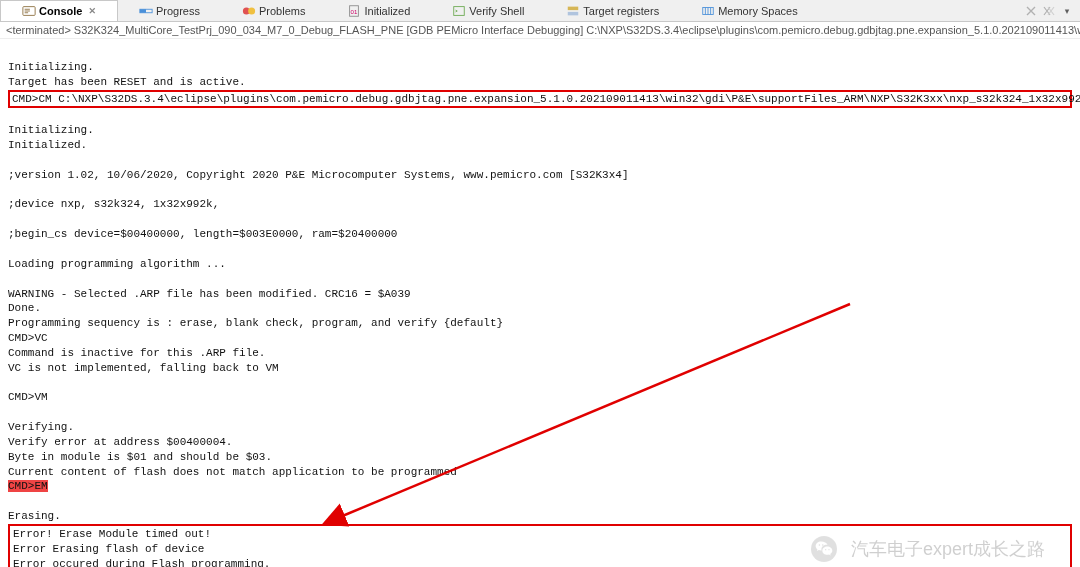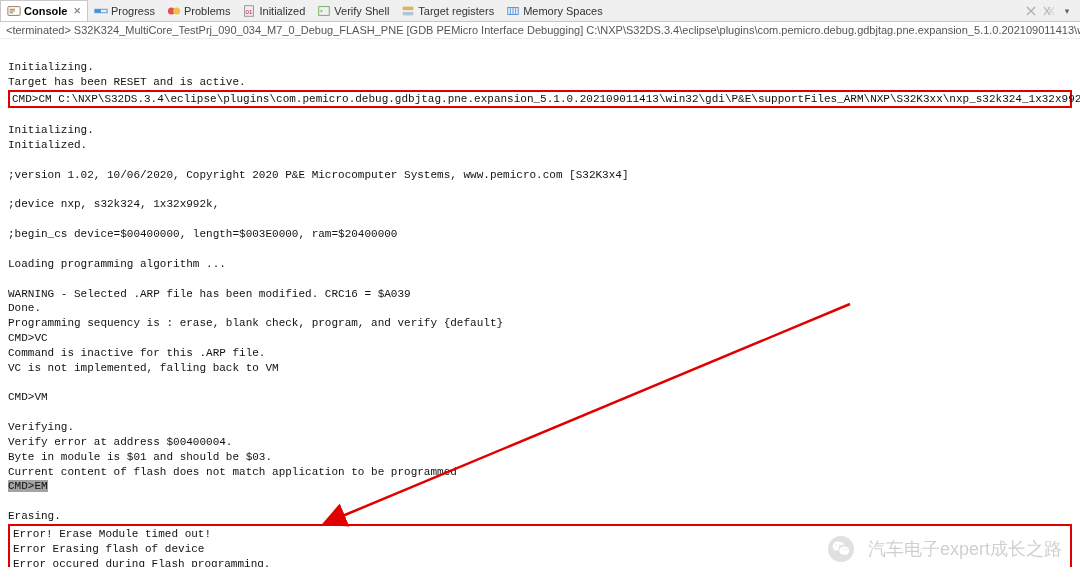--- a/index.html
+++ b/index.html
@@ -20,21 +20,21 @@
     background: #f0f0f0;
     border-bottom: 1px solid #c8c8c8;
     height: 22px;
     font-size: 11px;
     position: relative;
   }
   .tab {
     display: flex;
     align-items: center;
     gap: 3px;
-    padding: 2px 6px;
+    padding: 2px 21px;
     white-space: nowrap;
     color: #333;
     cursor: default;
     height: 100%;
   }
   .tab.active {
     background: #fff;
     border-top: 1px solid #c8c8c8;
     border-left: 1px solid #c8c8c8;
     border-right: 1px solid #c8c8c8;
@@ -86,33 +86,33 @@
     border: 2px solid #e00000;
     padding: 0 2px;
     display: block;
     background: #fff;
     position: relative;
   }
   .redbox-block .red-box{
     padding:1px 3px 3px 3px;
   }
   .hl-yellow {
-    background: #a3a3a3;
+    background: #ef4444;
   }
   
   .arrow-overlay {
     position: absolute;
     left: 0;
     top: 0;
     pointer-events: none;
   }
   
   .watermark {
     position: absolute;
-    right: 18px;
+    right: 35px;
     bottom: 5px;
     display: flex;
     align-items: center;
     gap: 14px;
     opacity: 0.25;
     font-family: sans-serif;
     font-size: 18px;
     color: #444;
   }
   .wm-logo {

